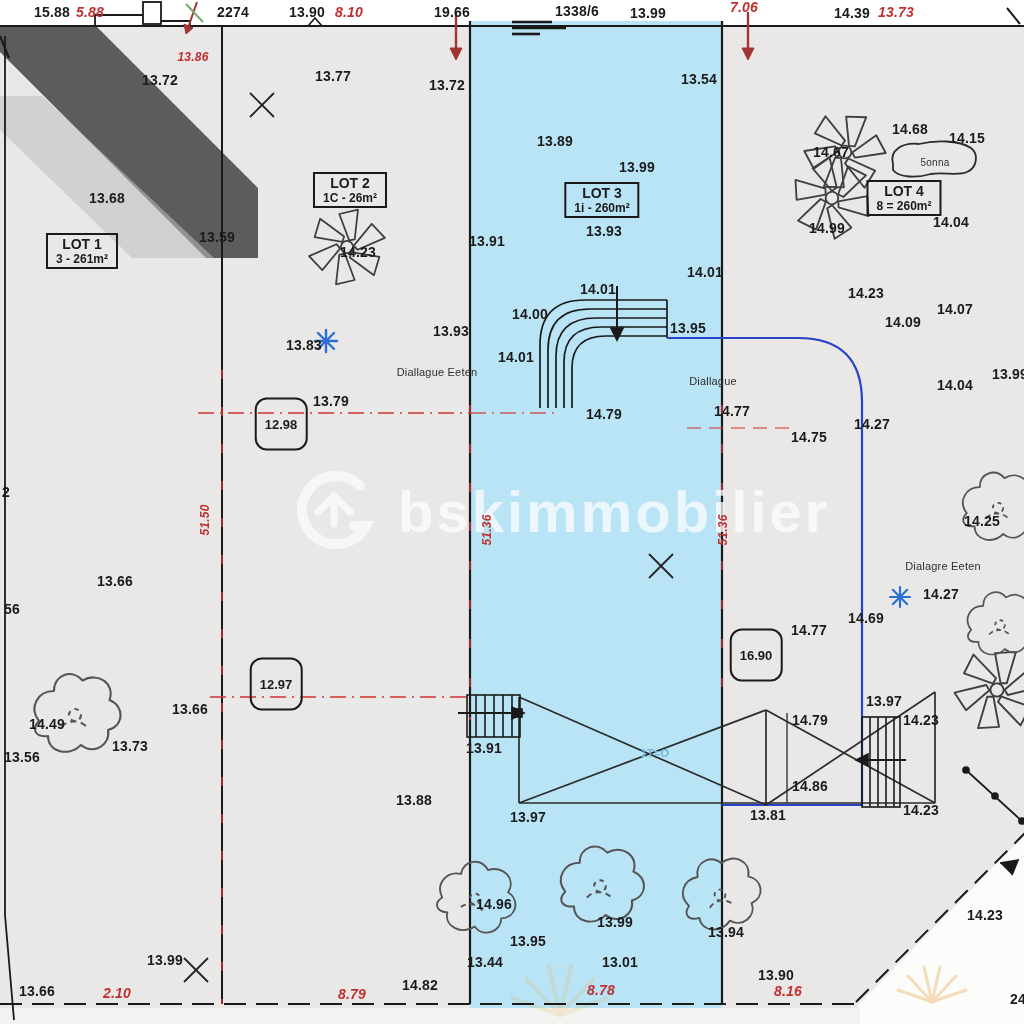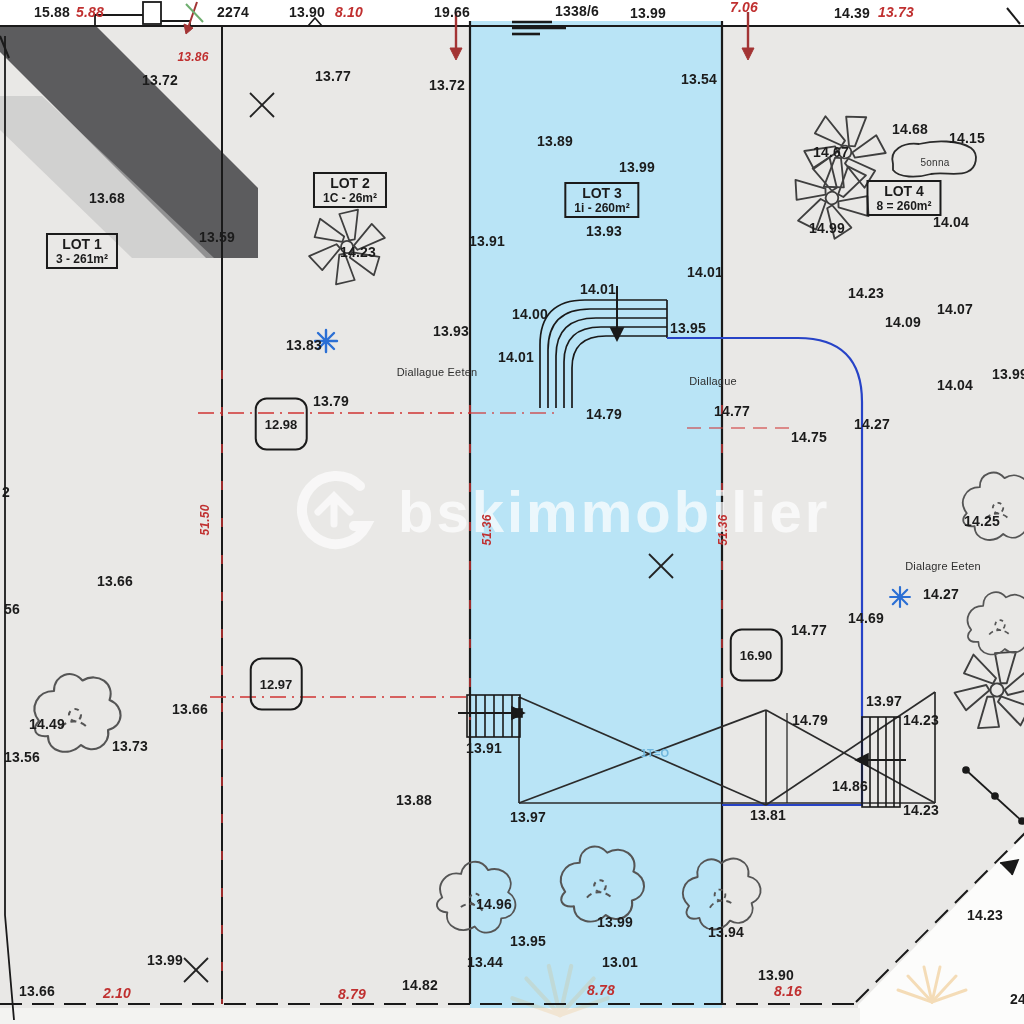--- a/index.html
+++ b/index.html
@@ -260,21 +260,21 @@
       <span class="lbl" style="left: 47px; top: 724px;">14.49</span>
       <span class="lbl" style="left: 22px; top: 757px;">13.56</span>
       <span class="lbl" style="left: 130px; top: 746px;">13.73</span>
       <span class="lbl" style="left: 484px; top: 748px;">13.91</span>
       <span class="lbl" style="left: 414px; top: 800px;">13.88</span>
       <span class="lbl" style="left: 528px; top: 817px;">13.97</span>
       <span class="lbl" style="left: 768px; top: 815px;">13.81</span>
       <span class="lbl" style="left: 884px; top: 701px;">13.97</span>
       <span class="lbl" style="left: 921px; top: 720px;">14.23</span>
       <span class="lbl" style="left: 810px; top: 720px;">14.79</span>
-      <span class="lbl" style="left: 810px; top: 786px; margin-left: 40px;">14.86</span>
+      <span class="lbl" style="left: 810px; top: 786px;">14.86</span>
       <span class="lbl" style="left: 921px; top: 810px;">14.23</span>
       <span class="lbl" style="left: 494px; top: 904px;">14.96</span>
       <span class="lbl" style="left: 615px; top: 922px;">13.99</span>
       <span class="lbl" style="left: 726px; top: 932px;">13.94</span>
       <span class="lbl" style="left: 528px; top: 941px;">13.95</span>
       <span class="lbl" style="left: 485px; top: 962px;">13.44</span>
       <span class="lbl" style="left: 620px; top: 962px;">13.01</span>
       <span class="lbl" style="left: 420px; top: 985px;">14.82</span>
       <span class="lbl" style="left: 165px; top: 960px;">13.99</span>
       <span class="lbl" style="left: 37px; top: 991px;">13.66</span>

